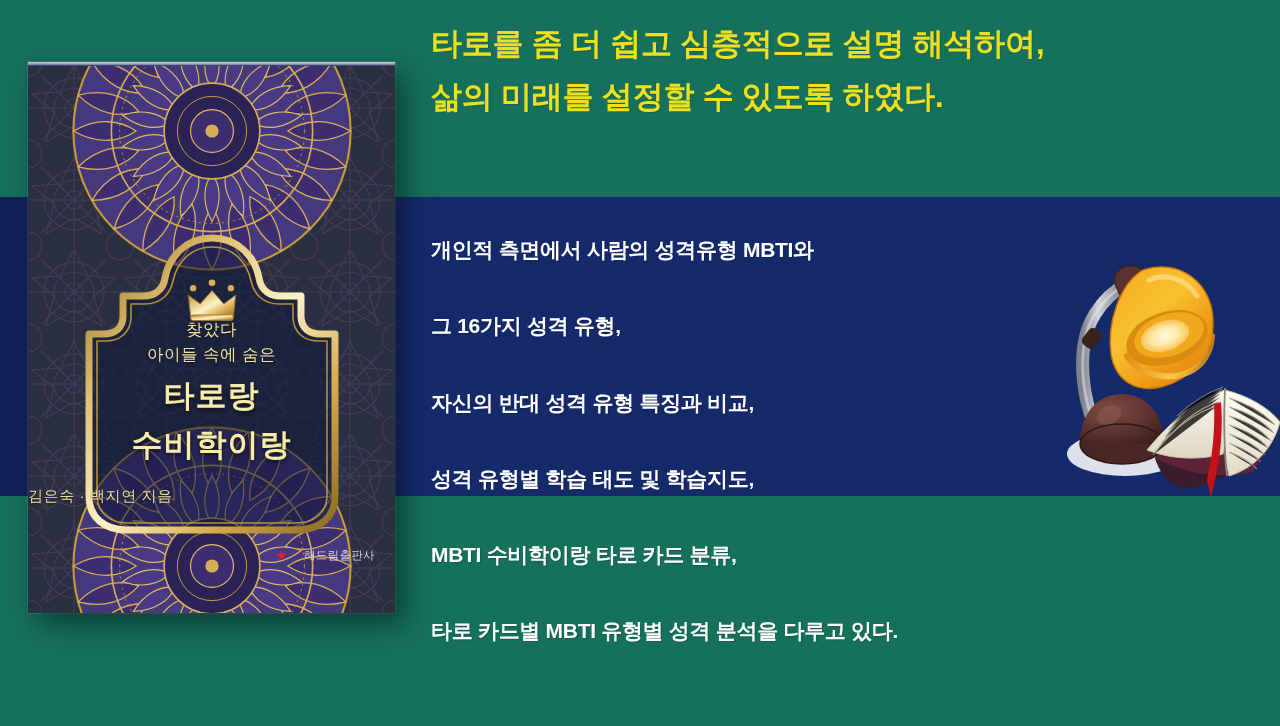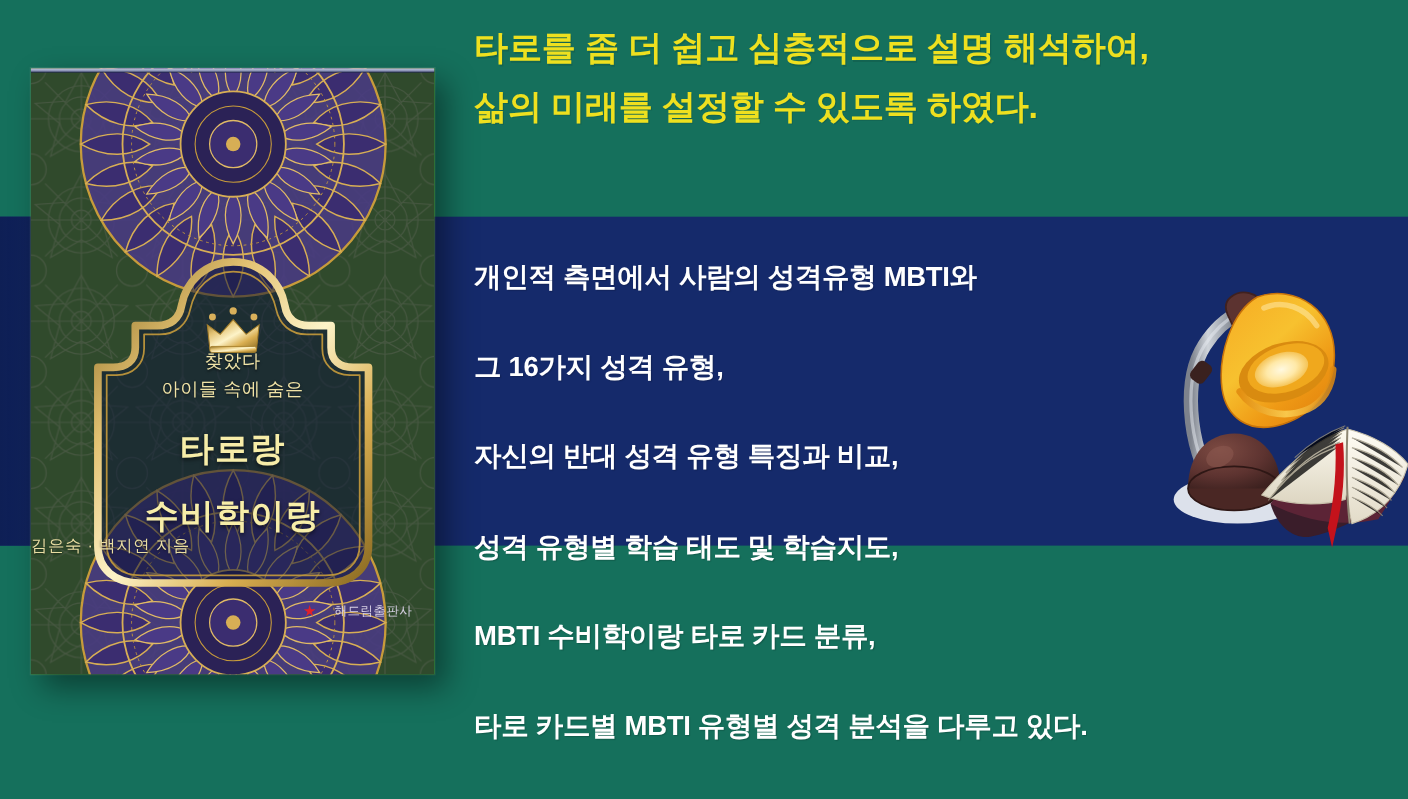--- a/index.html
+++ b/index.html
@@ -33,21 +33,21 @@
 
   
   #book-wrap {
     position:absolute;
     left:28px; top:62px;
     width:367px; height:551px;
     box-shadow:10px 12px 26px rgba(0,0,0,.42), 0 0 0 1px rgba(255,255,255,.10);
   }
   #book-cover {
     position:absolute; inset:0;
-    background:#4d7c0f;
+    background:#404040;
     overflow:hidden;
   }
   
   #book-top-edge {
     position:absolute; left:0; top:0; width:100%; height:4px;
     background:linear-gradient(to bottom,#c9cfe4,#8a92b4 60%,#1a2245);
     z-index:9;
   }
   
   #cover-pattern {
@@ -94,21 +94,21 @@
     line-height:1.52;
     letter-spacing:.5px;
     color:#f0e3a6;
     text-shadow:0 1px 2px rgba(0,0,0,.55);
   }
   .cover-title {
     font-size:31px;
     font-weight:bold;
     line-height:1.30;
     letter-spacing:1px;
-    margin-top:21px;
+    margin-top:9px;
     color:#f7eda8;
     text-shadow:0 2px 4px rgba(0,0,0,.6);
   }
   #cover-authors {
     position:absolute;
     left:0; right:0; top:425px;
     text-align:left;
     font-size:15px;
     letter-spacing:.6px;
     color:#e9dda2;
@@ -151,21 +151,21 @@
     text-shadow:1px 1px 0 rgba(0,0,0,.10);
   }
 
   #bullets {
     position:absolute;
     left:431px; top:236px;
     width:830px;
   }
   .bullet-line {
     color:#ffffff;
-    font-size:25px;
+    font-size:21px;
     font-weight:bold;
     line-height:1.30;
     letter-spacing:-.3px;
     white-space:nowrap;
     margin-bottom:49px;
     text-shadow:1px 1px 1px rgba(0,0,0,.18);
   }
   .bullet-line:last-child { margin-bottom:0;margin-top:29px; }
 
   

